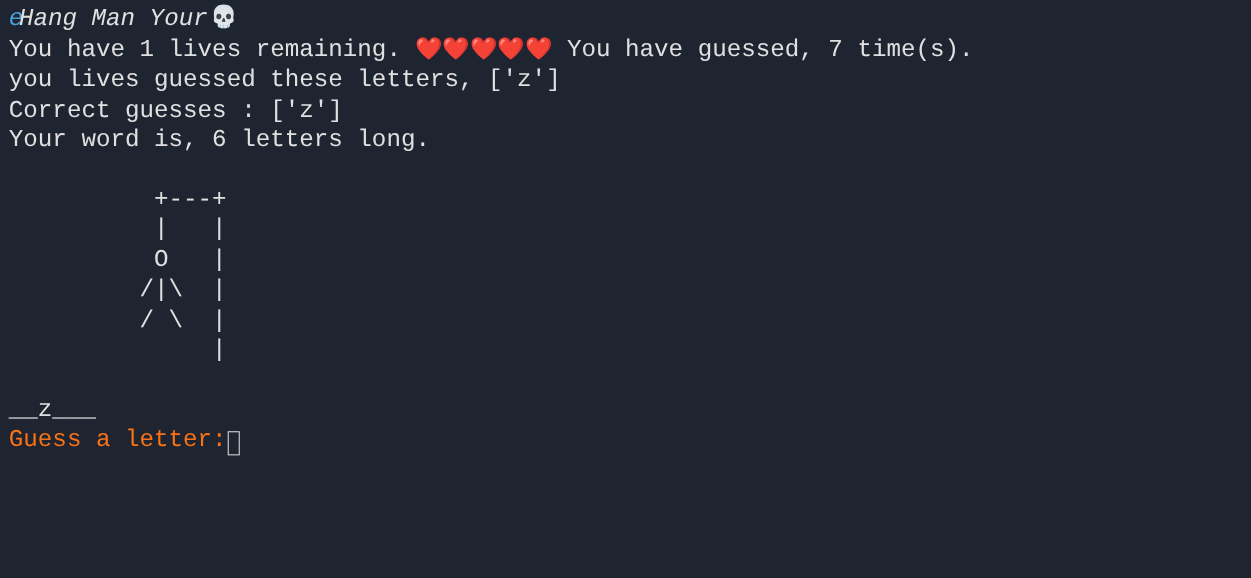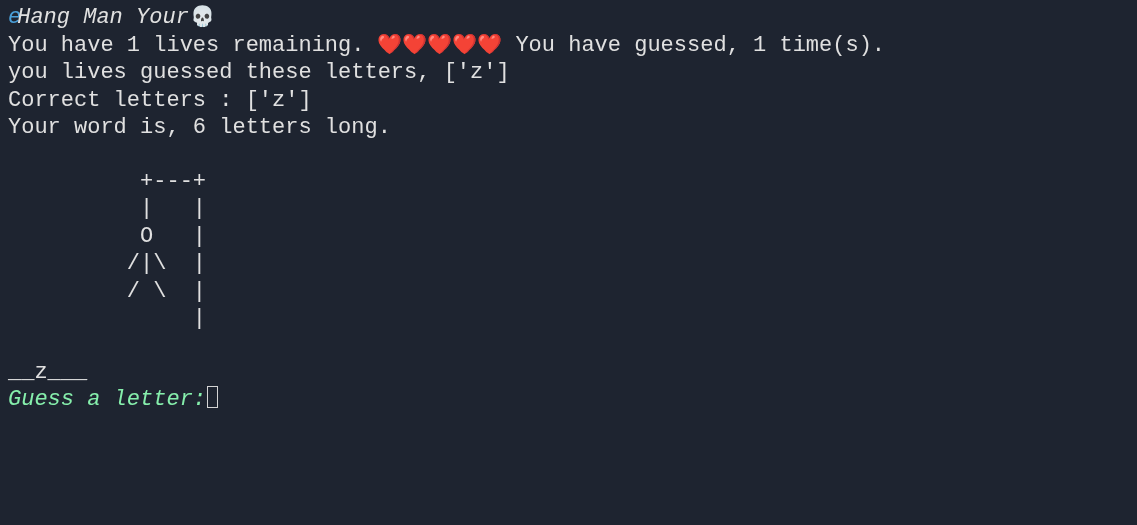--- a/index.html
+++ b/index.html
@@ -49,23 +49,22 @@
       margin-top: 26px;
       margin-bottom: 26px;
     }
     .word-progress {
       color: #e0e0e0;
       letter-spacing: 0px;
       font-family: inherit;
     }
     .prompt-line {
       display: flex;
-      align-items: flex-start;
-      color: #86efac;
-      font-style: italic;
+      align-items: flex-end;
+      color: #f97316;
     }
     .cursor {
       display: inline-block;
       width: 11px;
       height: 22px;
       border: 1.5px solid #d4d4d4;
       margin-left: 1px;
       vertical-align: text-bottom;
     }
   </style>
@@ -74,26 +73,26 @@
 
 <div class="title-line">
   <span class="title-icon-left">e</span>
   <span class="title-text">Hang Man Your</span>
   <span class="skull">💀</span>
 </div>
 
 <div class="status-line">
   <span>You have 1  lives remaining.</span>
   <span class="hearts">❤️❤️❤️❤️❤️</span>
-  <span>You have guessed, 1 time(s).</span>
+  <span>You have guessed, 7 time(s).</span>
 </div>
 
 <div class="status-line">you lives guessed these letters, ['z']</div>
 
-<div class="status-line">Correct letters : ['z']</div>
+<div class="status-line">Correct guesses : ['z']</div>
 
 <div class="status-line">Your word is, 6 letters long.</div>
 
 <pre class="gallows">          +---+
           |   |
           O   |
          /|\  |
          / \  |
               |</pre>
 

